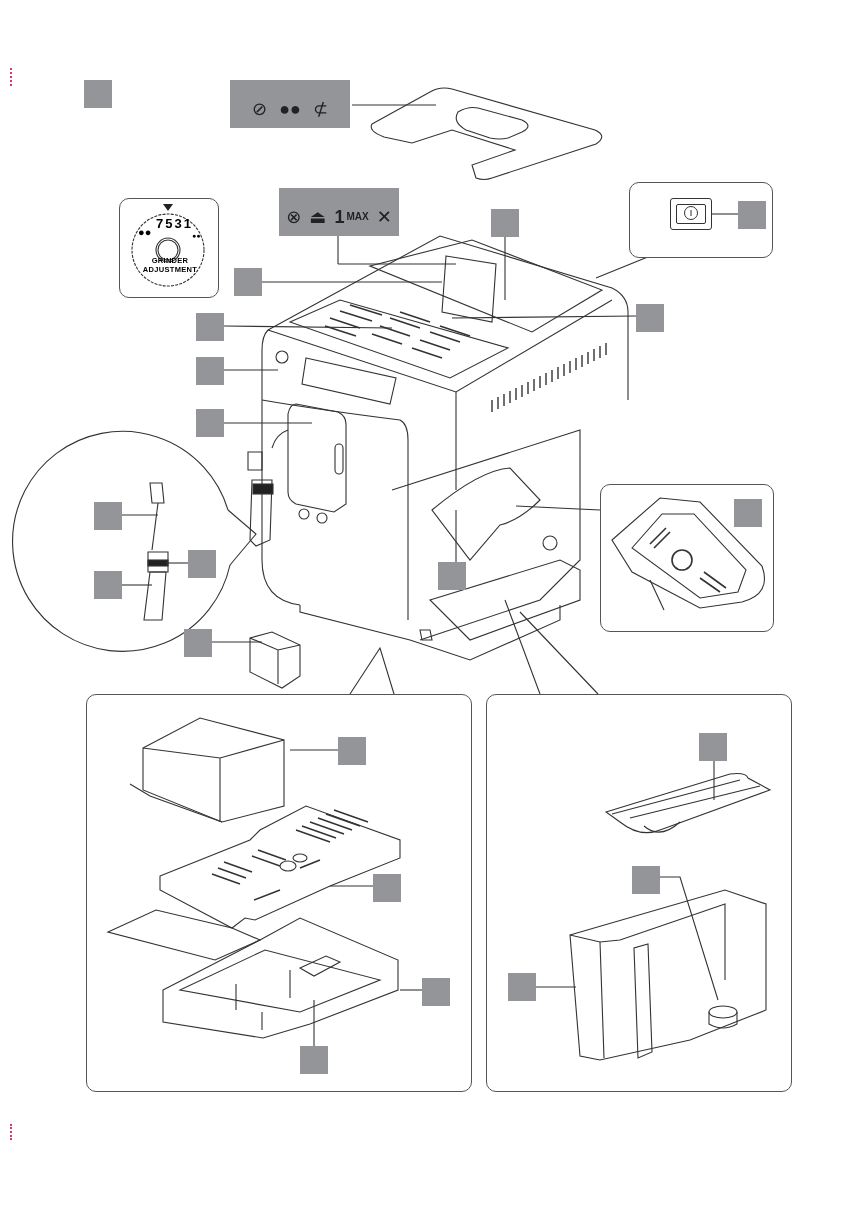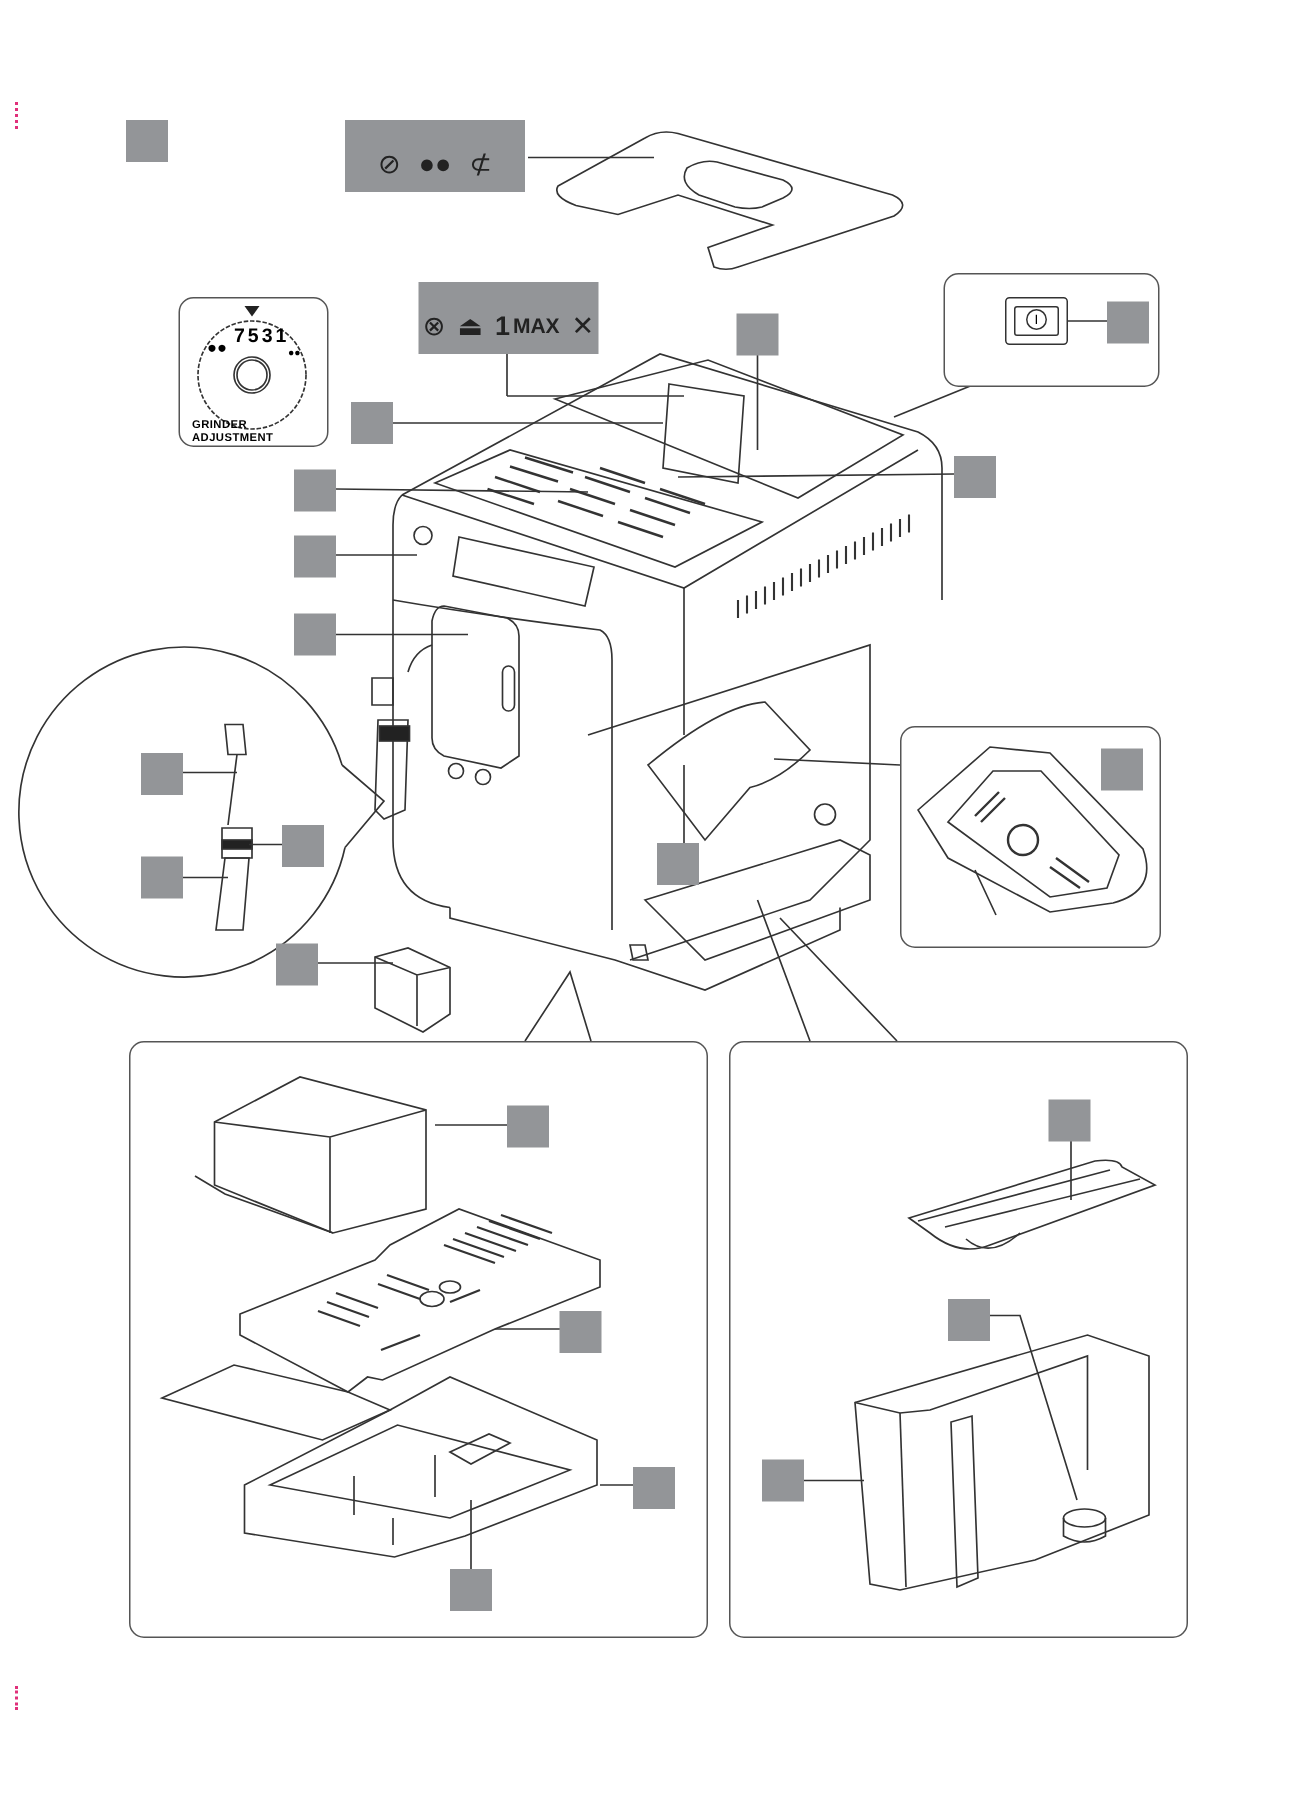--- a/index.html
+++ b/index.html
@@ -221,35 +221,35 @@
 <div class="iconbar" style="left:230px;top:80px;width:120px;height:48px;padding-top:10px;box-sizing:border-box;">
   <span>⊘</span>
   <span>●●</span>
   <span>⊄</span>
 </div>
 
 <div class="iconbar" style="left:279px;top:188px;width:120px;height:48px;padding-top:10px;box-sizing:border-box;gap:8px;">
   <span>⊗</span>
   <span>⏏</span>
   <span class="maxtxt">1</span>
-  <span class="maxtxt" style="font-size:14px;margin-left:-6px;">MAX</span>
+  <span class="maxtxt" style="font-size:10px;margin-left:-6px;">MAX</span>
   <span>✕</span>
 </div>
 
 <div style="position:absolute;left:132px;top:204px;width:72px;height:88px;">
   <div style="position:absolute;left:31px;top:0;width:0;height:0;border-left:5px solid transparent;border-right:5px solid transparent;border-top:7px solid #222;"></div>
   <div style="position:absolute;left:24px;top:12px;display:flex;gap:2px;">
     <span class="dial-num">7</span>
     <span class="dial-num">5</span>
     <span class="dial-num">3</span>
     <span class="dial-num">1</span>
   </div>
   <span style="position:absolute;left:6px;top:22px;font-size:11px;">●●</span>
   <span style="position:absolute;left:60px;top:28px;font-size:7px;">●●</span>
-  <div class="dial-text" style="position:absolute;left:-4px;top:74px;width:84px;">GRINDER ADJUSTMENT</div>
+  <div class="dial-text" style="position:absolute;left:-4px;top:52px;width:84px;text-align:center;">GRINDER ADJUSTMENT</div>
 </div>
 
 <div style="position:absolute;left:670px;top:198px;width:42px;height:32px;border:1.3px solid #333;border-radius:3px;box-sizing:border-box;background:#fff;">
   <div style="position:absolute;left:5px;top:5px;width:30px;height:20px;border:1.3px solid #333;border-radius:2px;box-sizing:border-box;"></div>
   <div style="position:absolute;left:13px;top:7px;width:14px;height:14px;border:1.2px solid #333;border-radius:50%;box-sizing:border-box;text-align:center;font-size:9px;line-height:12px;">I</div>
 </div>
 <svg class="draw" width="862" height="1213">
     <line x1="712" y1="214" x2="738" y2="214" stroke="#333" stroke-width="1.1"></line>
   </svg>
 

